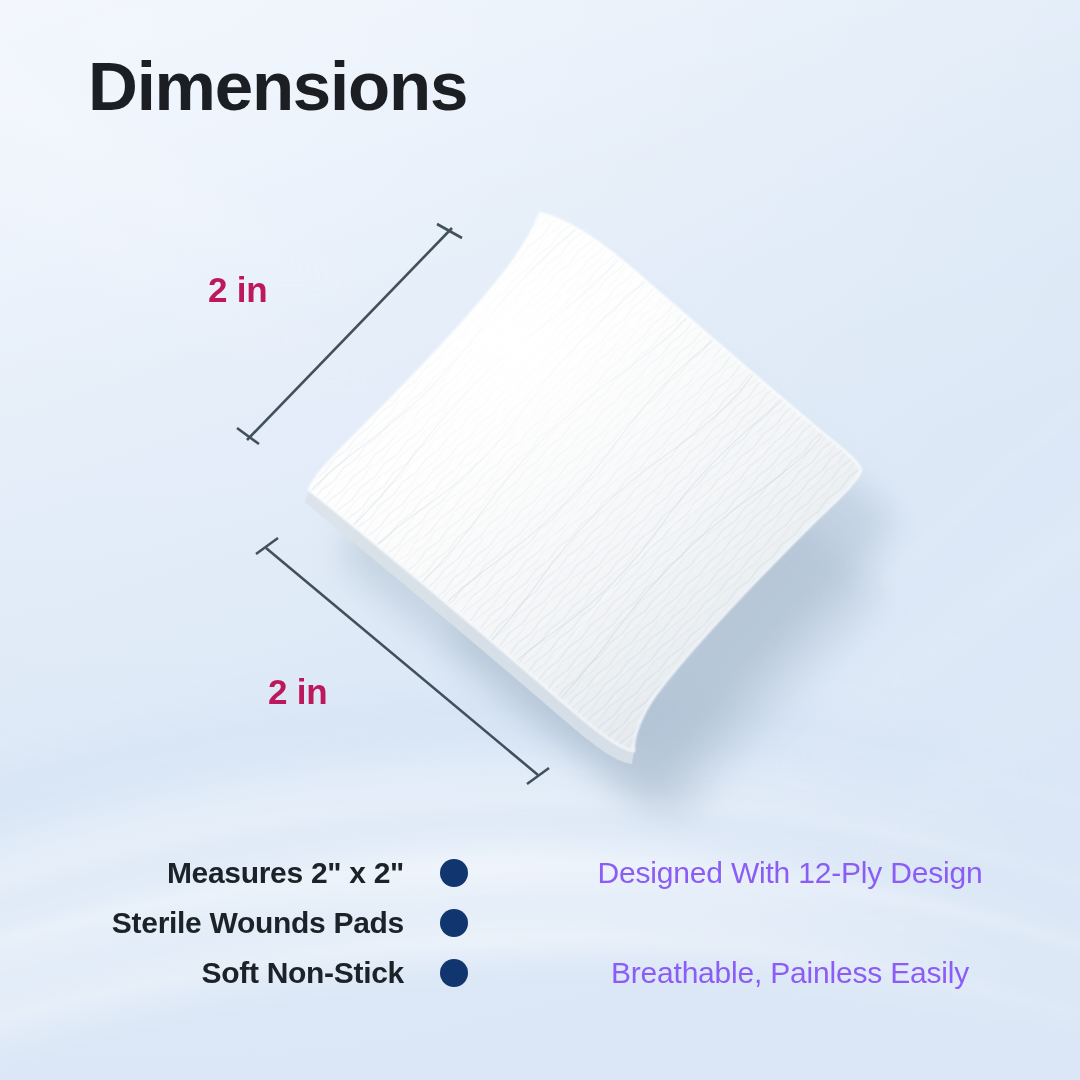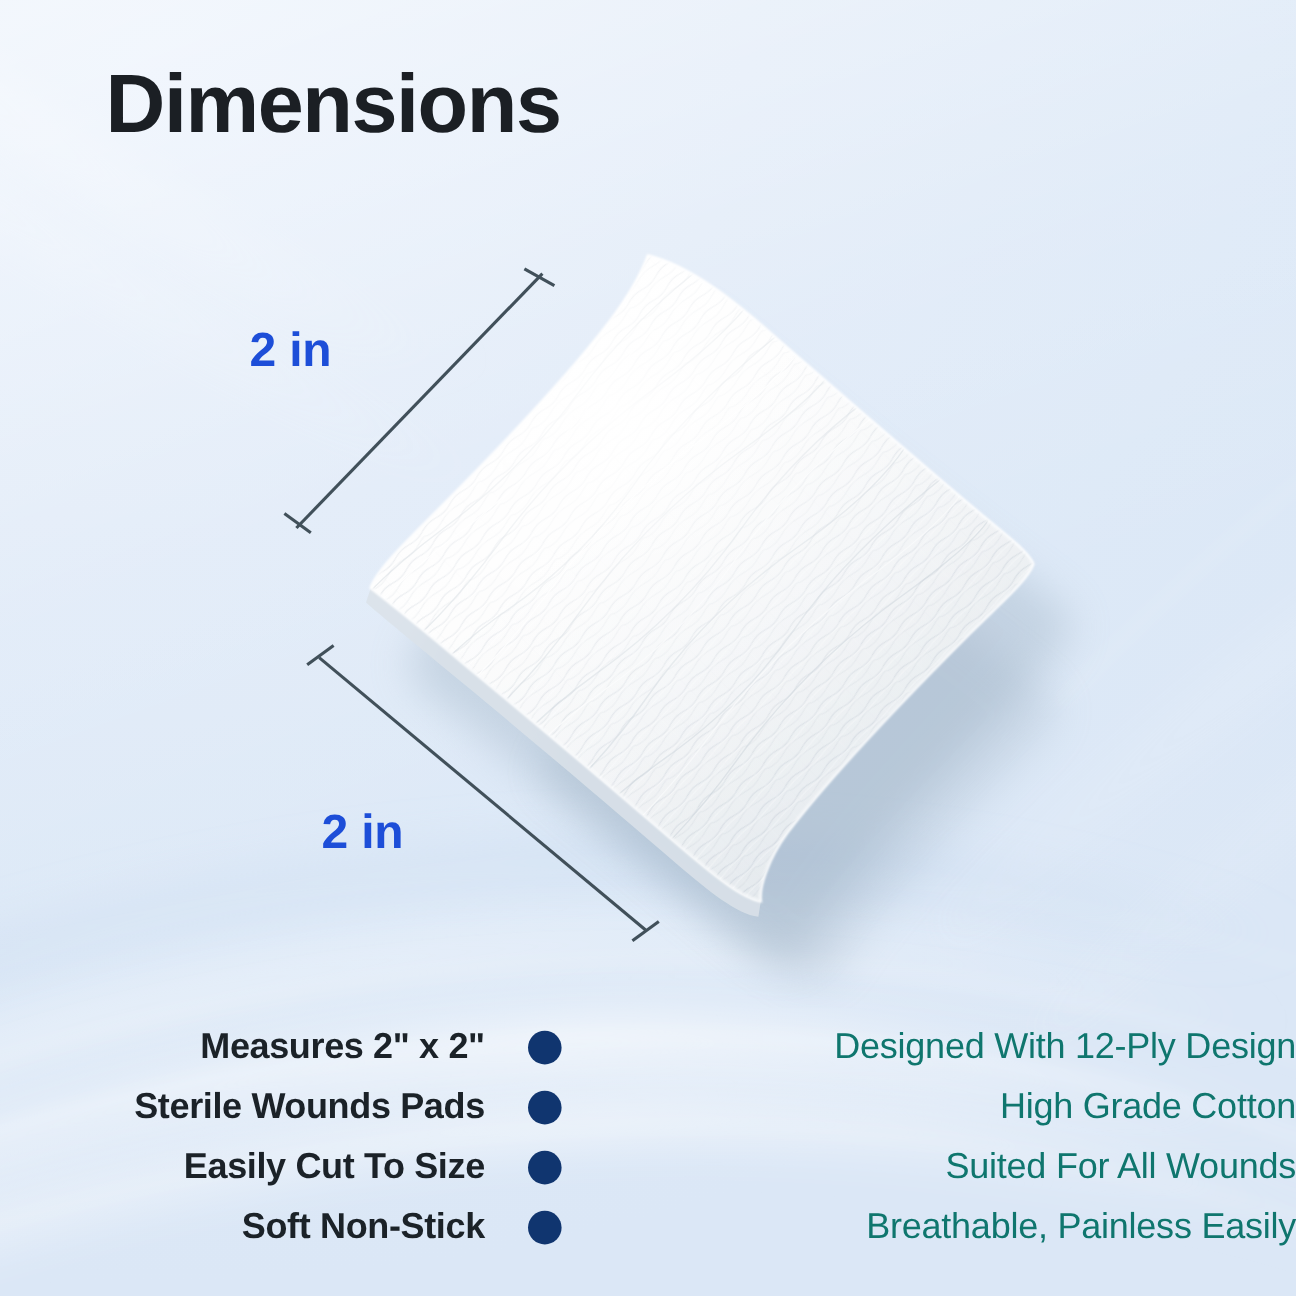--- a/index.html
+++ b/index.html
@@ -55,23 +55,23 @@
     left: 0;
     top: 0;
     width: 1080px;
     height: 840px;
     pointer-events: none;
   }
 
   
   .dim-label {
     position: absolute;
-    font-size: 40px;
+    font-size: 35px;
     font-weight: 700;
-    color: #1d4ed8;
+    color: #be185d;
     letter-spacing: -0.2px;
     line-height: 1;
     white-space: nowrap;
   }
   .dim-label.top-left { left: 208px; top: 272px; }
   .dim-label.bottom-left { left: 268px; top: 674px; }
 
   
   .features {
     position: absolute;
@@ -103,24 +103,24 @@
     align-items: center;
   }
   .bullet {
     width: 28px;
     height: 28px;
     border-radius: 50%;
     background: #10356f;
     display: block;
   }
   .feat-right {
-    text-align: right;
+    text-align: center;
     font-size: 30px;
     font-weight: 400;
-    color: #0f766e;
+    color: #8b5cf6;
     letter-spacing: -0.2px;
     white-space: nowrap;
   }
 </style>
 </head>
 <body>
 
 <div id="infographic">
 
   <div class="bg-base"></div>
@@ -353,30 +353,22 @@
         <span class="bullet"></span>
       </div>
       <div class="feat-right">Designed With 12-Ply Design</div>
     </div>
 
     <div class="feature-row">
       <div class="feat-left">Sterile Wounds Pads</div>
       <div class="bullet-cell">
         <span class="bullet"></span>
       </div>
-      <div class="feat-right">High Grade Cotton</div>
     </div>
 
-    <div class="feature-row">
-      <div class="feat-left">Easily Cut To Size</div>
-      <div class="bullet-cell">
-        <span class="bullet"></span>
-      </div>
-      <div class="feat-right">Suited For All Wounds</div>
-    </div>
 
     <div class="feature-row">
       <div class="feat-left">Soft Non-Stick</div>
       <div class="bullet-cell">
         <span class="bullet"></span>
       </div>
       <div class="feat-right">Breathable, Painless Easily</div>
     </div>
 
   </div>

